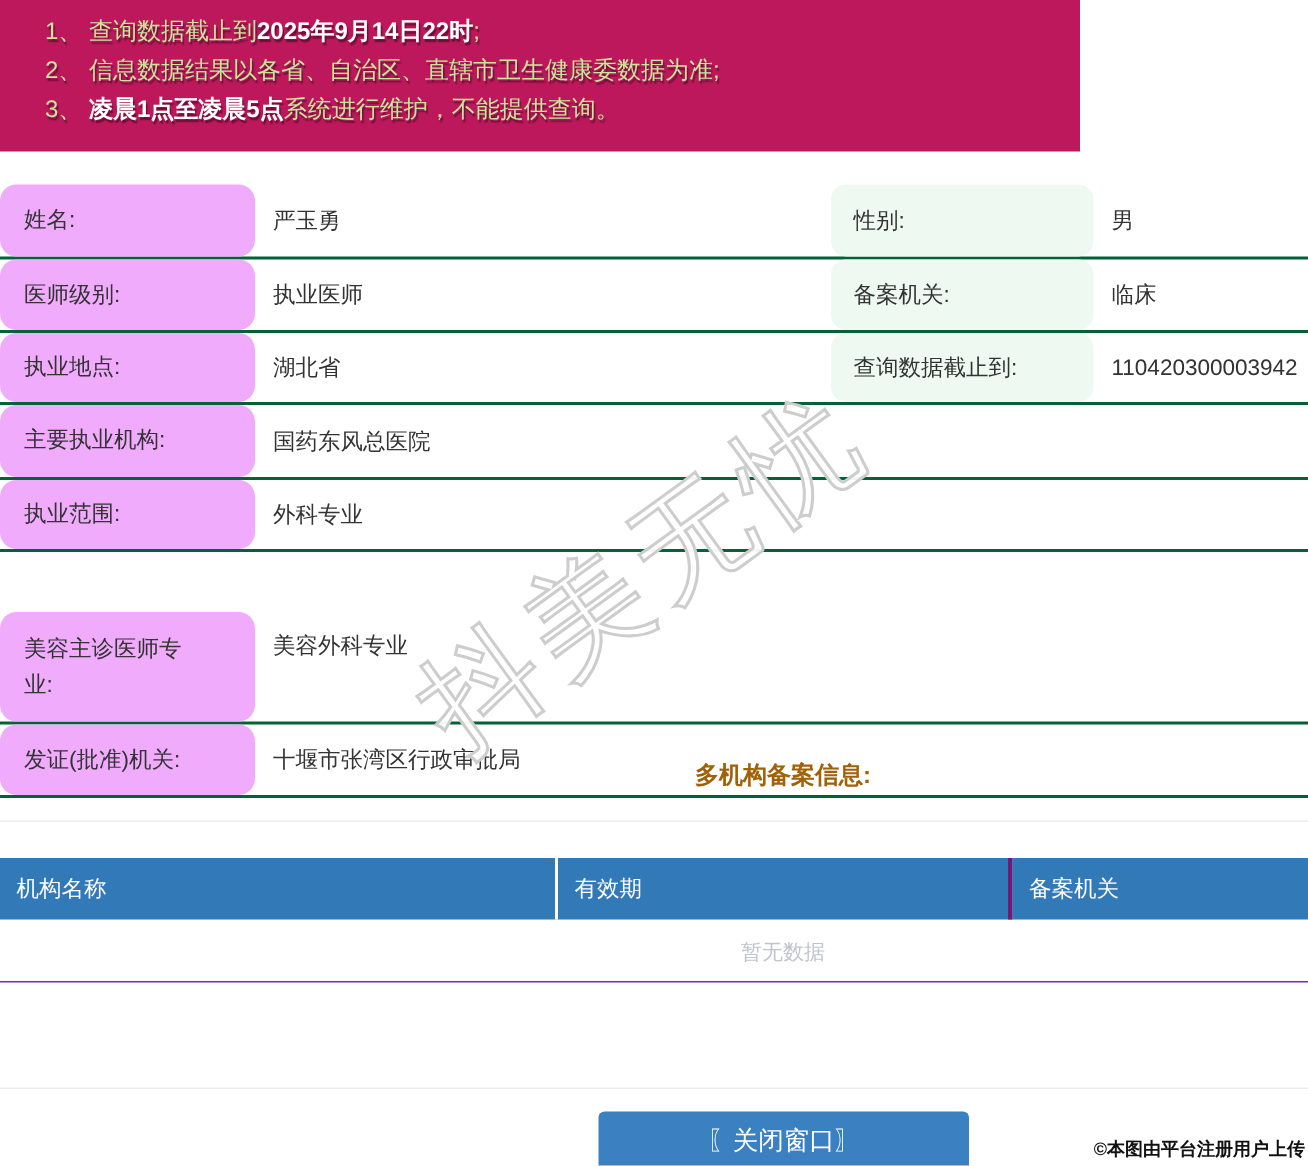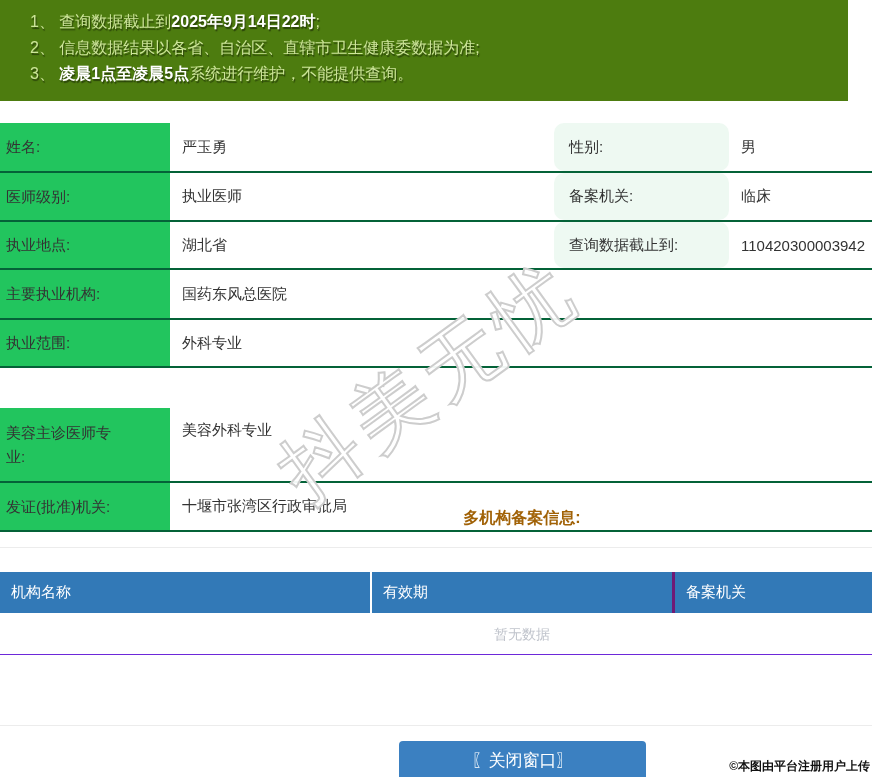--- a/index.html
+++ b/index.html
@@ -1,31 +1,31 @@
 <!DOCTYPE html>
 <html><head>
 <meta charset="utf-8">
 <style>
   * { margin:0; padding:0; box-sizing:border-box; }
   body { background:#fff; font-family:"Liberation Sans","DejaVu Sans",sans-serif; }
   .page { position:relative; width:872px; height:777px; overflow:hidden; background:#fff; }
 
   
-  .banner { position:absolute; left:0; top:0; width:848px; height:101px;
-            background:#4d7c0f; padding:9px 22px 0 30px; }
+  .banner { position:absolute; left:0; top:0; width:720px; height:101px;
+            background:#be185d; padding:9px 22px 0 30px; }
   .notice { font-size:16px; line-height:26px; color:#cde59a;
             text-shadow:1px 2px 1px rgba(0,0,0,0.45); white-space:nowrap; }
   .notice b { color:#ffffff; font-weight:bold; }
 
   
   .info-table { position:absolute; left:0; top:123px; width:872px; }
   .row { display:flex; width:872px; border-bottom:2px solid #046238; }
   .h50{height:50px;} .h49{height:49px;} .h48{height:48px;} .h75{height:75px;margin-top:40px;}
   .cell { display:flex; align-items:center; font-size:15px; color:#333; }
-  .lbl  { background:#22c55e; width:170px; padding-left:6px; white-space:pre-line; line-height:24px; }
+  .lbl  { background:#f0abfc; width:170px; padding-left:16px; white-space:pre-line; line-height:24px;border-radius:11px; }
   .lbl2 { background:#eef9f2; width:175px; padding-left:15px;border-radius:10px; }
   .val1 { width:384px; padding-left:12px; }
   .val2 { flex:1; padding-left:12px; }
   .valw { flex:1; padding-left:12px; }
   .row.tall .cell { align-items:flex-start; padding-top:13px; }
 
   
   .section-title { position:absolute; left:0; top:503px; width:872px; height:30px;
                    padding-left:172px; text-align:center; font-size:16px; font-weight:bold;
                    color:#a16207; line-height:30px; }

